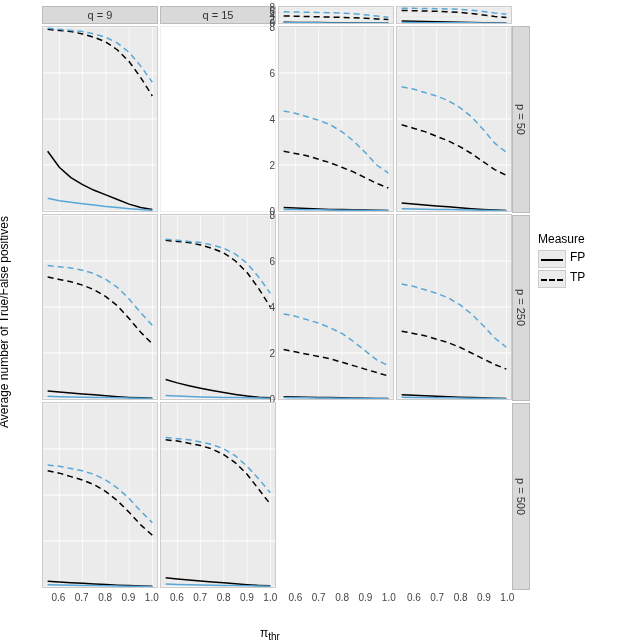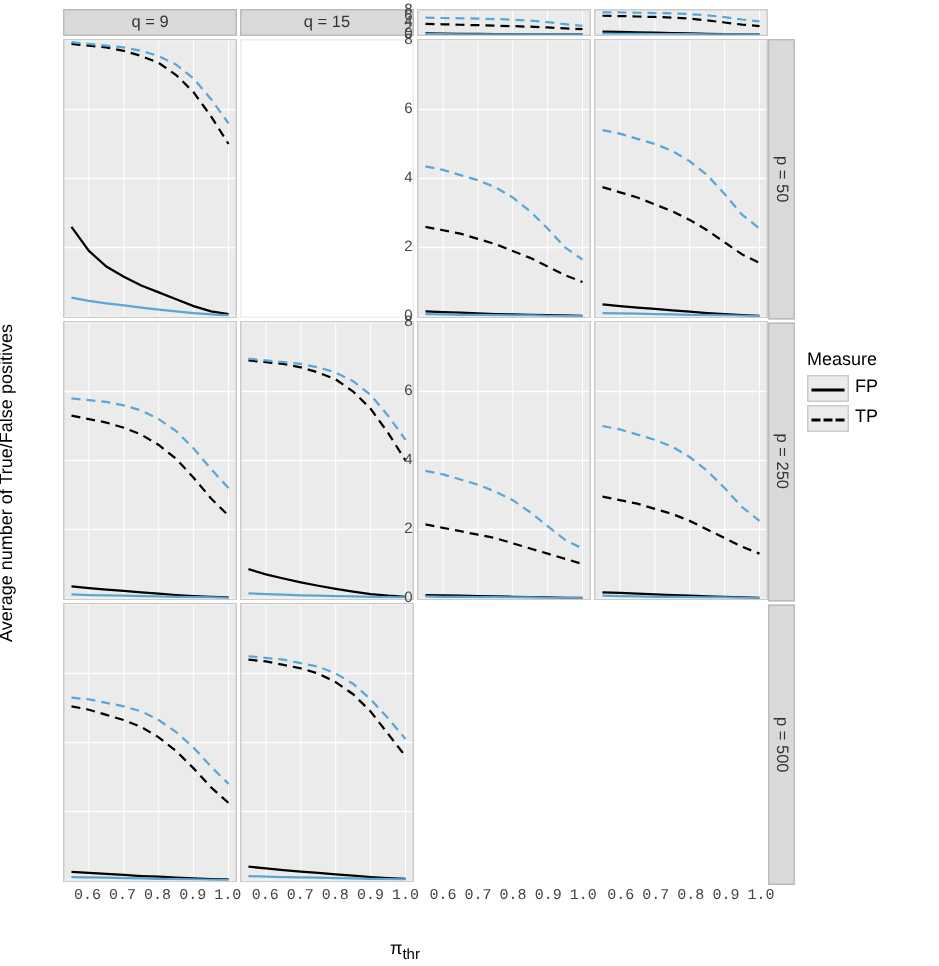--- a/index.html
+++ b/index.html
@@ -94,21 +94,20 @@
     right: 2px;
     font-size: 10px;
     transform: translateY(-50%);
     color: #444;
   }
   .x-ticks-row {
     display: grid;
     grid-template-columns: repeat(4, 1fr);
     gap: 4px;
     grid-column: 1 / 5;
-    font-family: Liberation Mono, monospace;
   }
   .x-ticks {
     position: relative;
     height: 26px;
   }
   .x-tick {
     position: absolute;
     top: 2px;
     font-size: 10px;
     transform: translateX(-50%);

